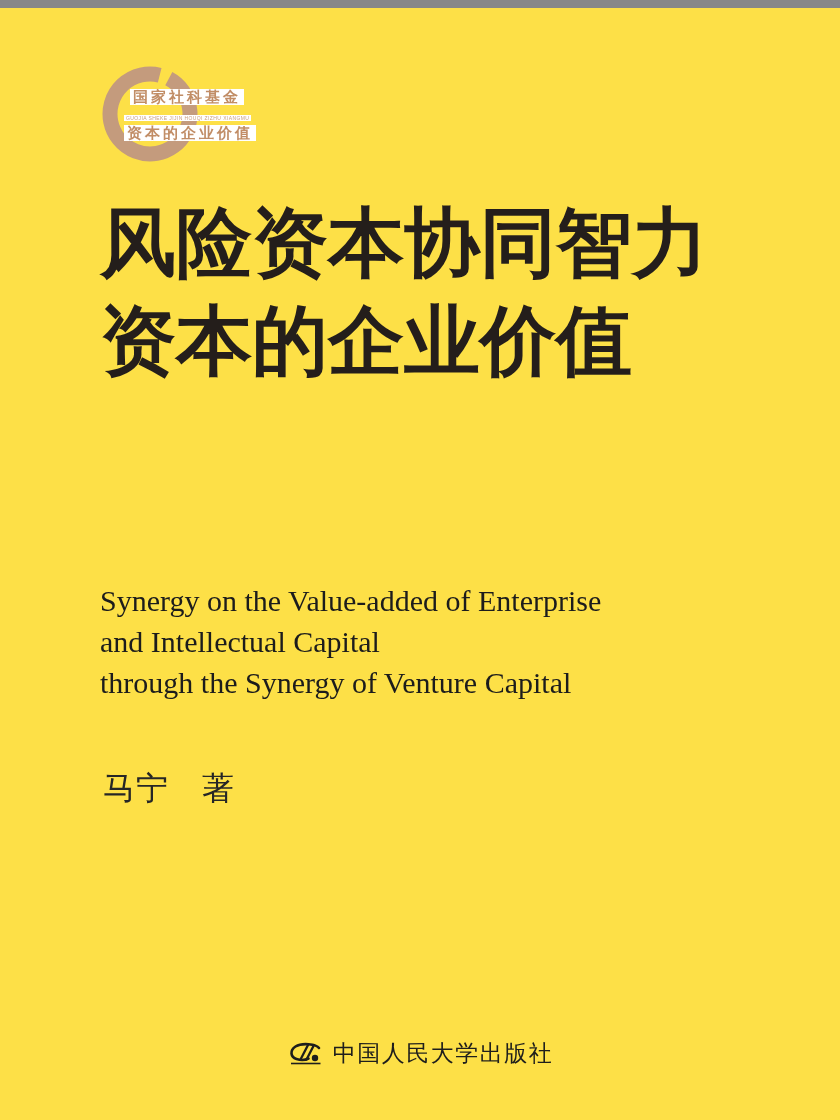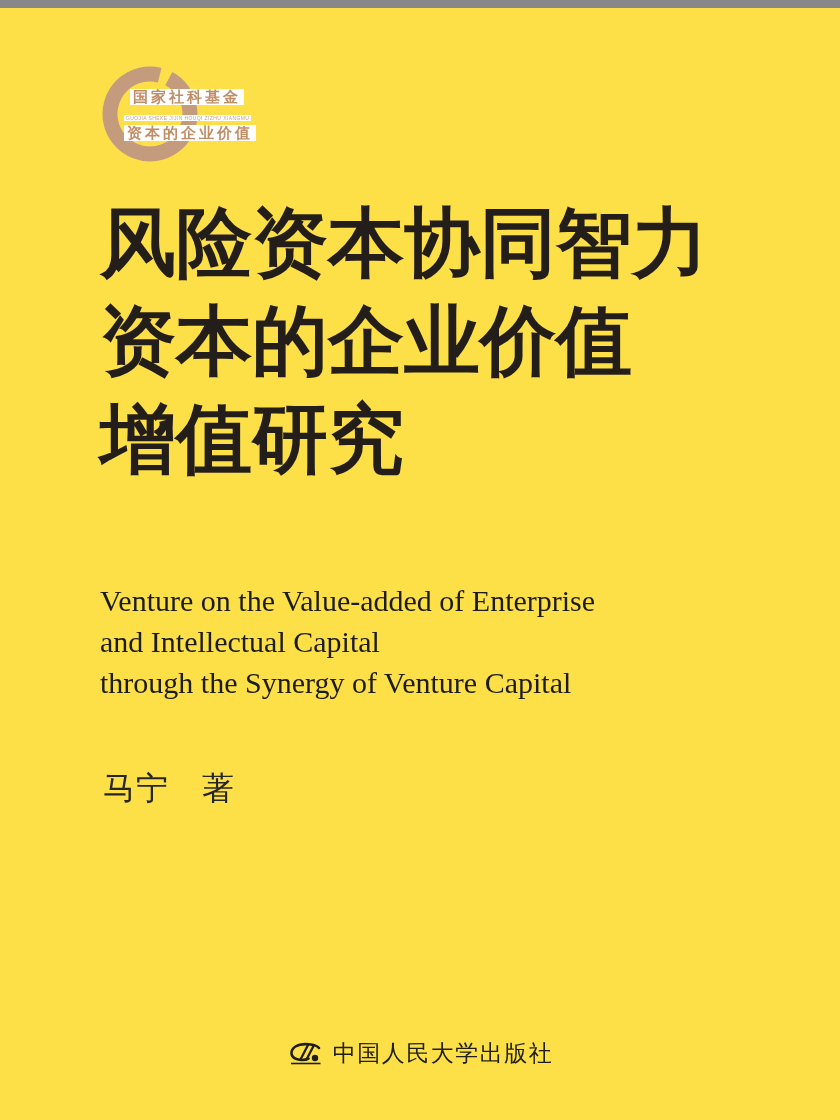--- a/index.html
+++ b/index.html
@@ -98,25 +98,24 @@
     <div class="badge-text">
       <span class="badge-line" style="color:#c18d66">国家社科基金</span><br>
       <span class="badge-pinyin" style="color:#c99e7f">GUOJIA SHEKE JIJIN HOUQI ZIZHU XIANGMU</span><br>
       <span class="badge-line" style="color:#c18d66">资本的企业价值</span>
     </div>
   </div>
 
   <div class="title-block">
     <div>风险资本协同智力</div>
     <div>资本的企业价值</div>
-    <div>增值研究</div>
   </div>
 
   <div class="subtitle-block">
-    <div>Venture on the Value-added of Enterprise</div>
+    <div>Synergy on the Value-added of Enterprise</div>
     <div>and Intellectual Capital</div>
     <div>through the Synergy of Venture Capital</div>
   </div>
 
   <div class="author-line">马宁　著</div>
 
   <div class="publisher-row">
     <svg width="37" height="25" viewBox="0 0 37 25" aria-hidden="true">
       <path d="M 32 6 C 29 2, 15 0.5, 8.5 4.5 C 2.5 8.5, 3.5 15, 9.5 17 C 13.5 18.3, 18.5 18, 21.5 16.5" fill="none" stroke="#1e1e1c" stroke-width="2.6" stroke-linecap="round"></path>
       <path d="M 21 3 L 13.5 17.5" fill="none" stroke="#1e1e1c" stroke-width="2.3" stroke-linecap="round"></path>

